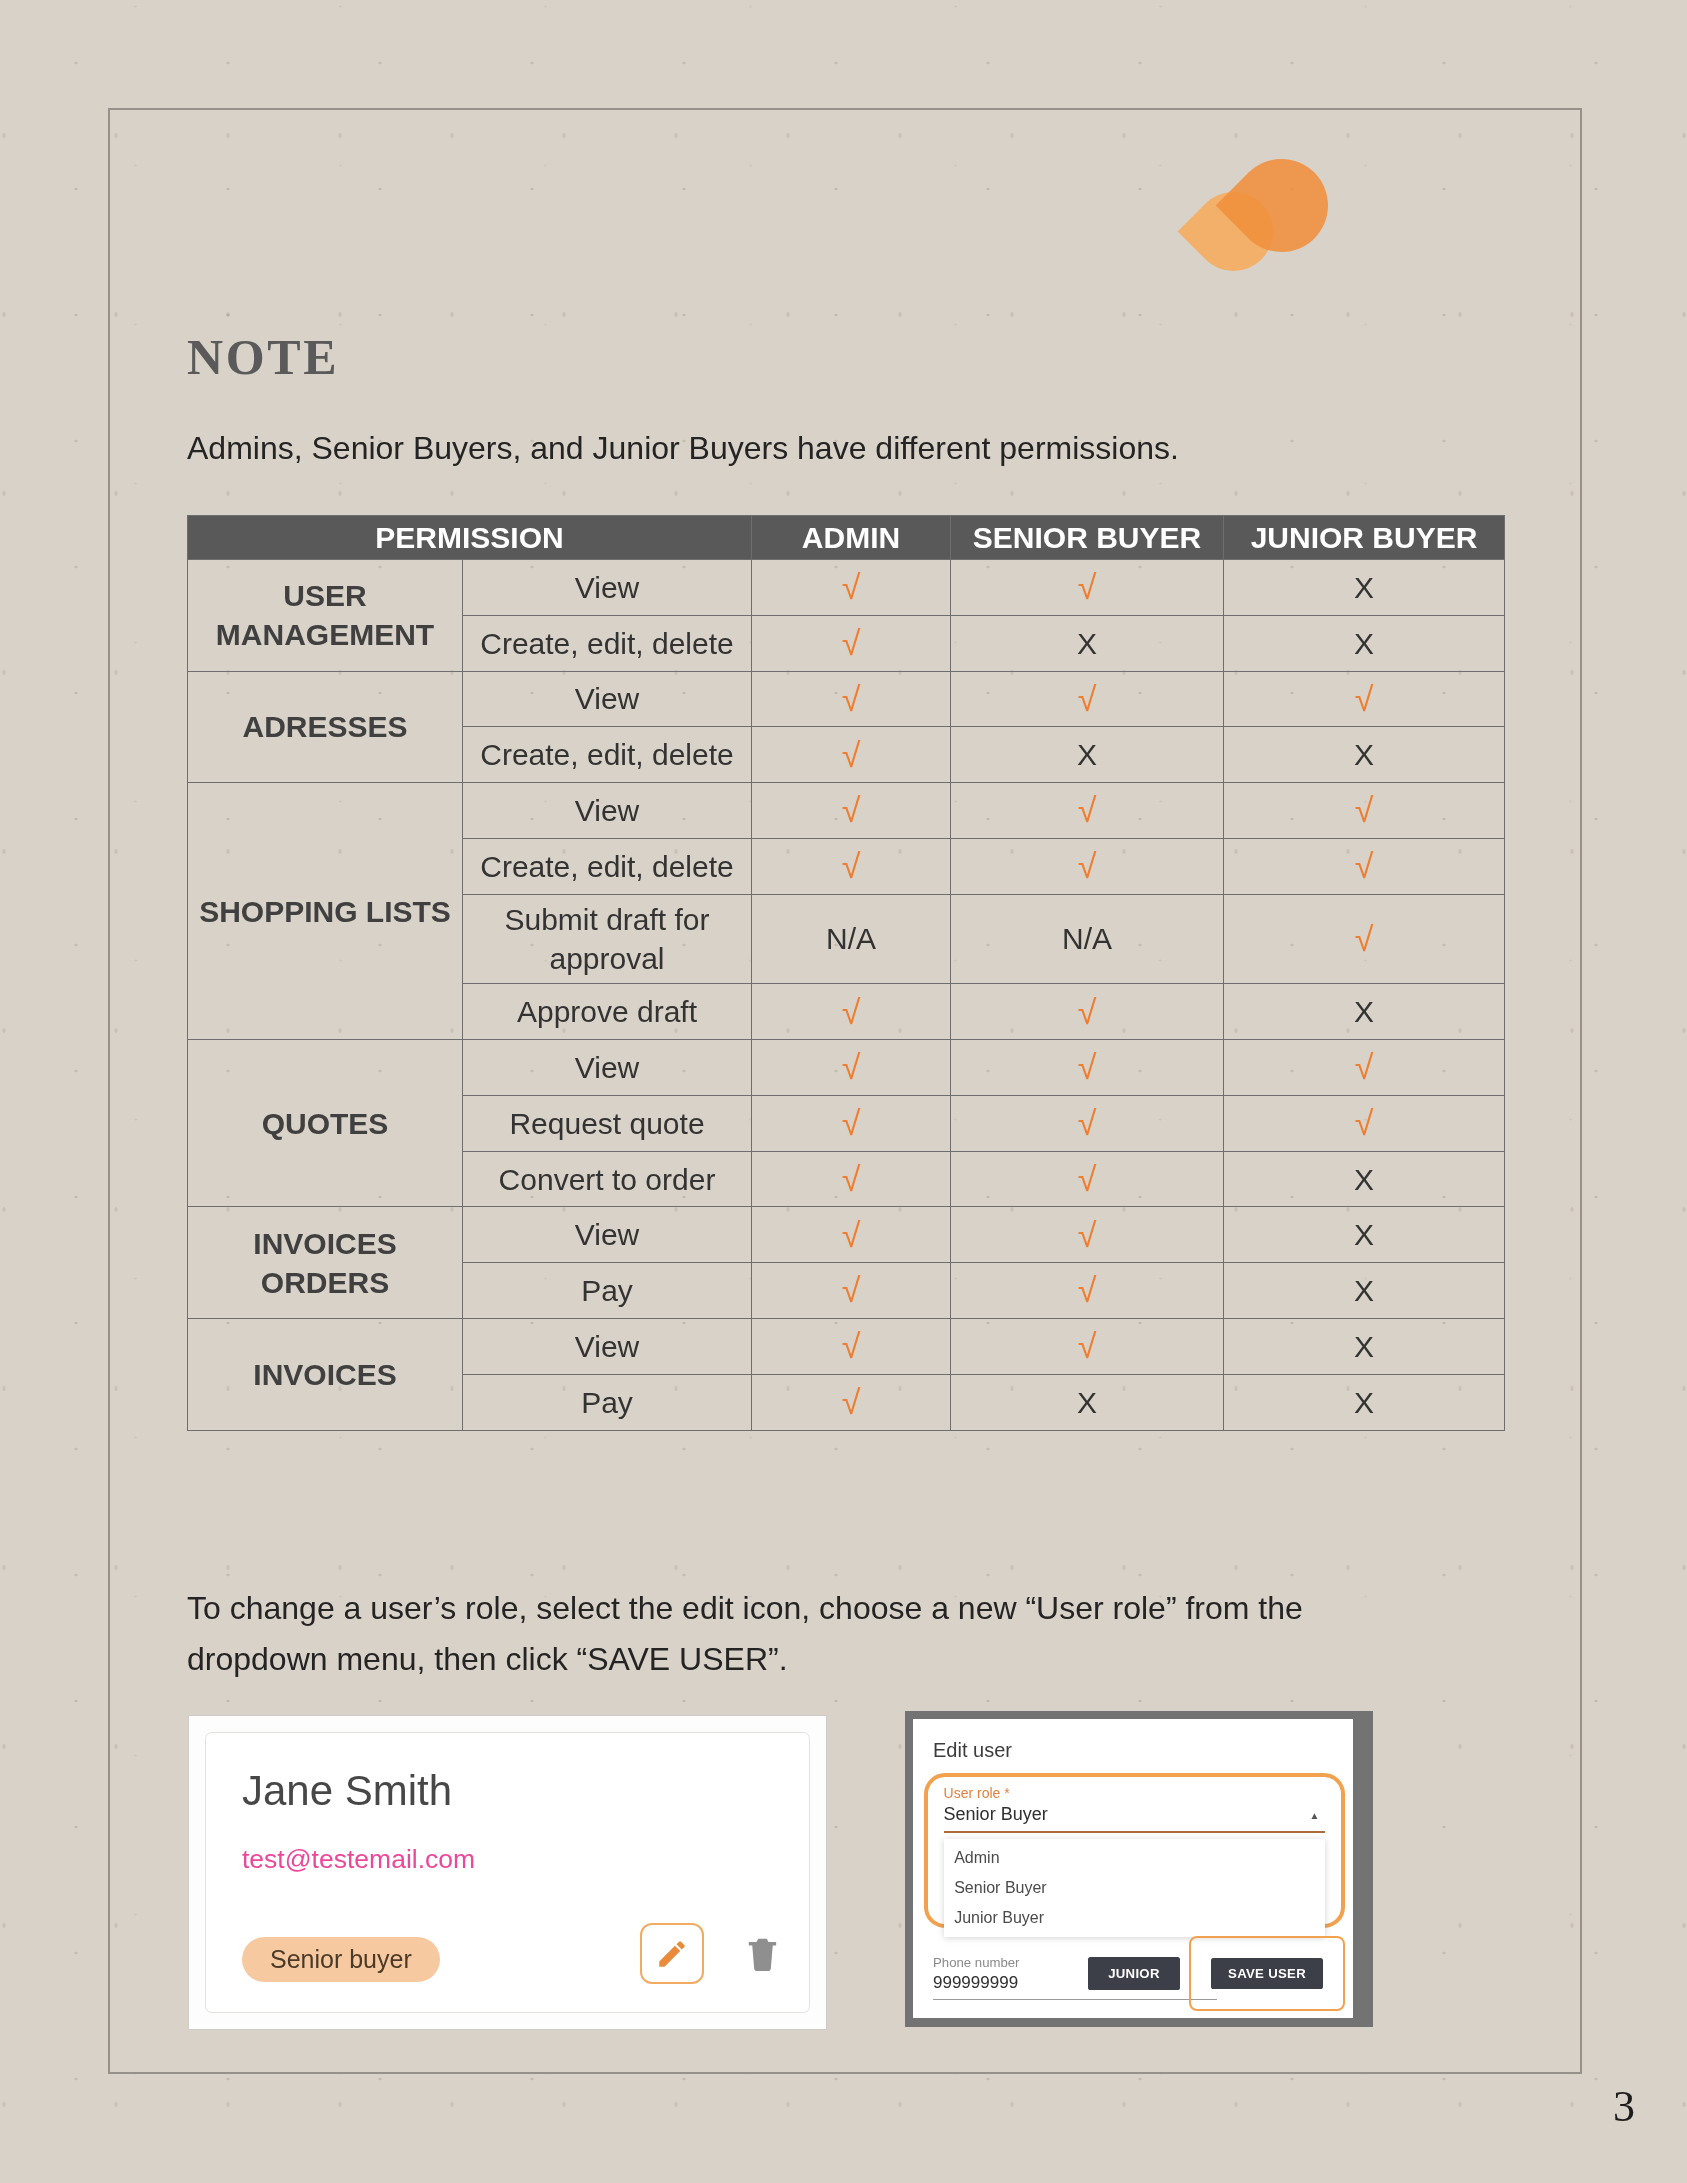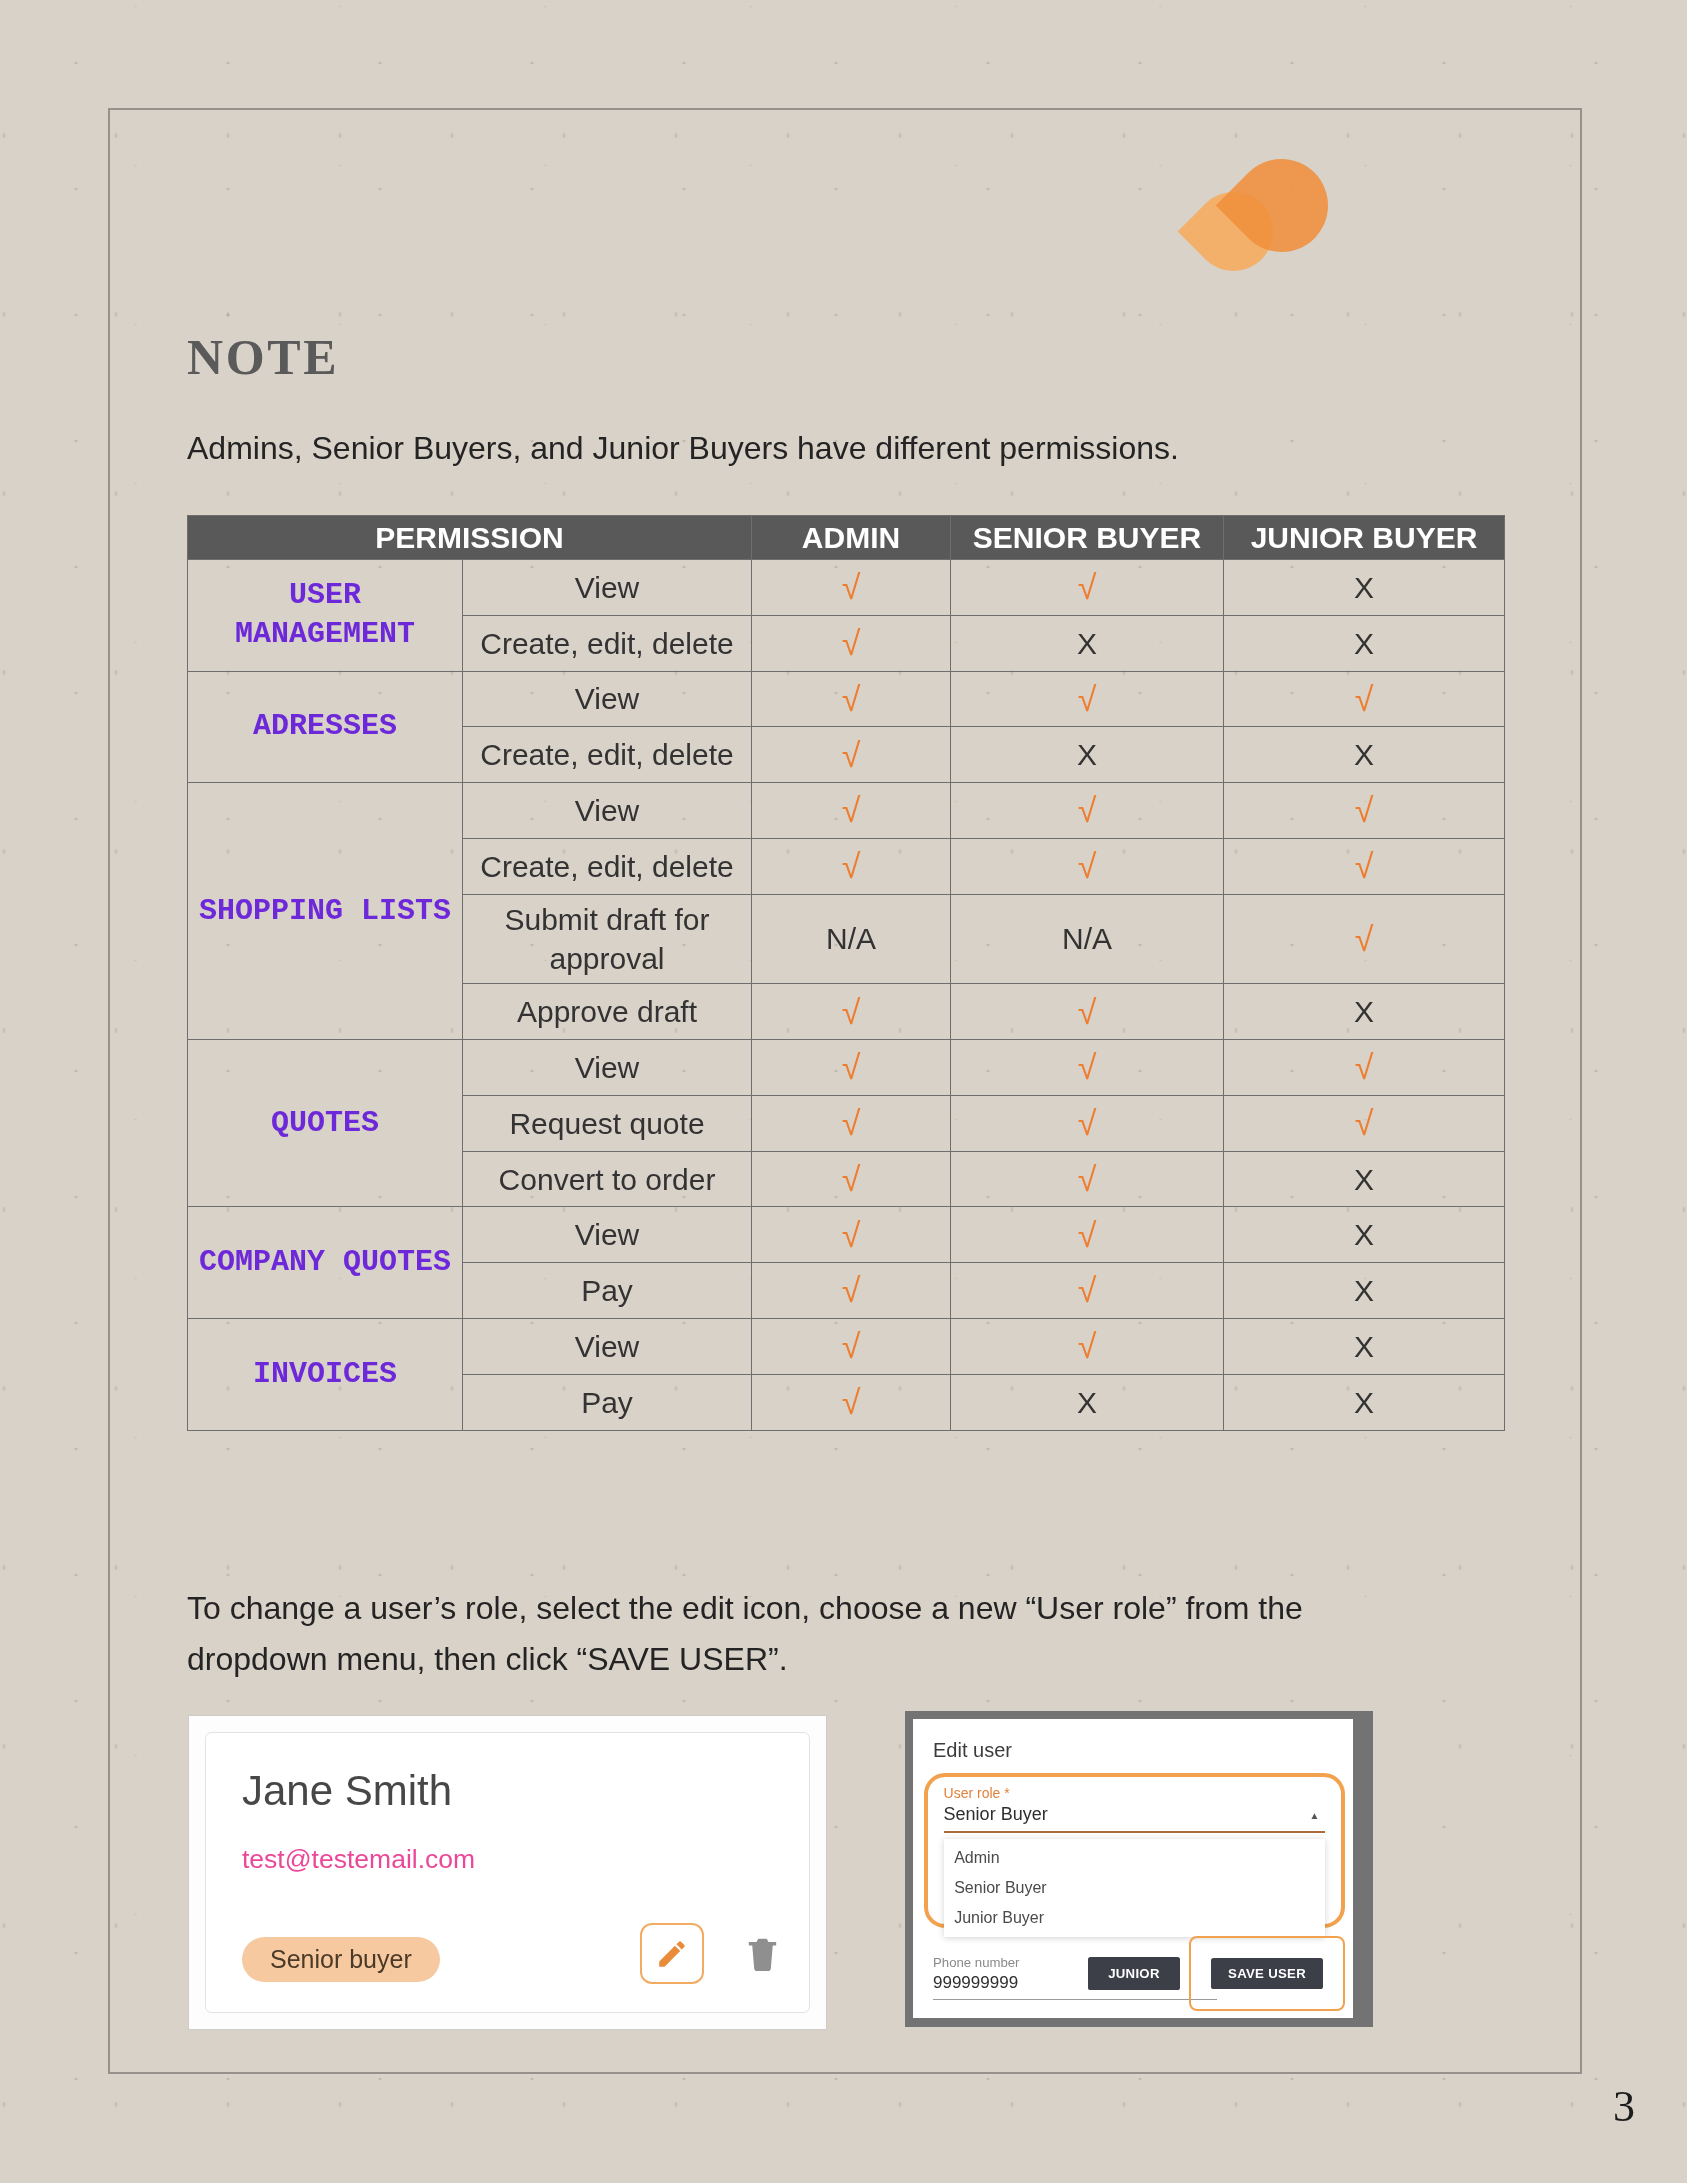--- a/index.html
+++ b/index.html
@@ -31,21 +31,21 @@
   
   .note-heading { position:absolute; left:187px; top:328px; font-family:"Liberation Serif","DejaVu Serif",serif; font-size:50px; font-weight:bold; color:#5a5a5a; letter-spacing:2.6px; }
   .intro { position:absolute; left:187px; top:430px; font-size:32px; }
   .instruction { position:absolute; left:187px; top:1583px; width:1217px; font-size:32px; line-height:1.58; }
 
   
   .perm-table { position:absolute; left:187px; top:515px; border-collapse:collapse; table-layout:fixed; width:1317px; }
   .perm-table th, .perm-table td { border:1.3px solid #6e6e6e; }
   .perm-table thead th { background:#595959; color:#ffffff; font-size:30px; font-weight:bold; height:44px; padding:0 18px; text-align:center; }
   .perm-table td { font-size:30px; color:#333333; text-align:center; vertical-align:middle; padding:5.3px 8px; height:48px; line-height:1.3; }
-  .perm-table td.group { font-weight:bold; color:#6d28d9;font-family:Liberation Mono, monospace; }
+  .perm-table td.group { font-weight:bold; color:#404040; }
   .perm-table td.mark.check { color:#ED7D31; font-size:34px; }
 
   
   .card-shot { position:absolute; left:188px; top:1715px; width:639px; height:315px; background:#fdfdfd; border:1.3px solid #cfccc7; padding:16px; }
   .user-card { width:100%; height:100%; border:1.3px solid #e4e2df; border-radius:6.6px; background:#ffffff; position:relative; padding:34px 36px; }
   .user-name { font-size:42px; color:#474747; }
   .user-email { margin-top:29px; font-size:26.5px; color:#ec4899; }
   .role-badge { position:absolute; left:36px; bottom:30px; background:#f6c9a0; color:#4c3a28; font-size:25px; padding:8px 28px; border-radius:29px; }
   .edit-btn { position:absolute; right:105px; bottom:28px; width:64px; height:61px; border:2.6px solid #f2ab63; border-radius:12px; display:flex; align-items:center; justify-content:center; background:#fff; }
   .edit-btn svg { width:34px; height:34px; fill:#e98b3a; }
@@ -173,21 +173,21 @@
       <td class="mark check">√</td>
     </tr>
     <tr>
       <td>Convert to order</td>
       <td class="mark check">√</td>
       <td class="mark check">√</td>
       <td class="mark">X</td>
     </tr>
 
     <tr>
-      <td class="group" rowspan="2">COMPANY QUOTES</td>
+      <td class="group" rowspan="2">INVOICES ORDERS</td>
       <td>View</td>
       <td class="mark check">√</td>
       <td class="mark check">√</td>
       <td class="mark">X</td>
     </tr>
     <tr>
       <td>Pay</td>
       <td class="mark check">√</td>
       <td class="mark check">√</td>
       <td class="mark">X</td>

